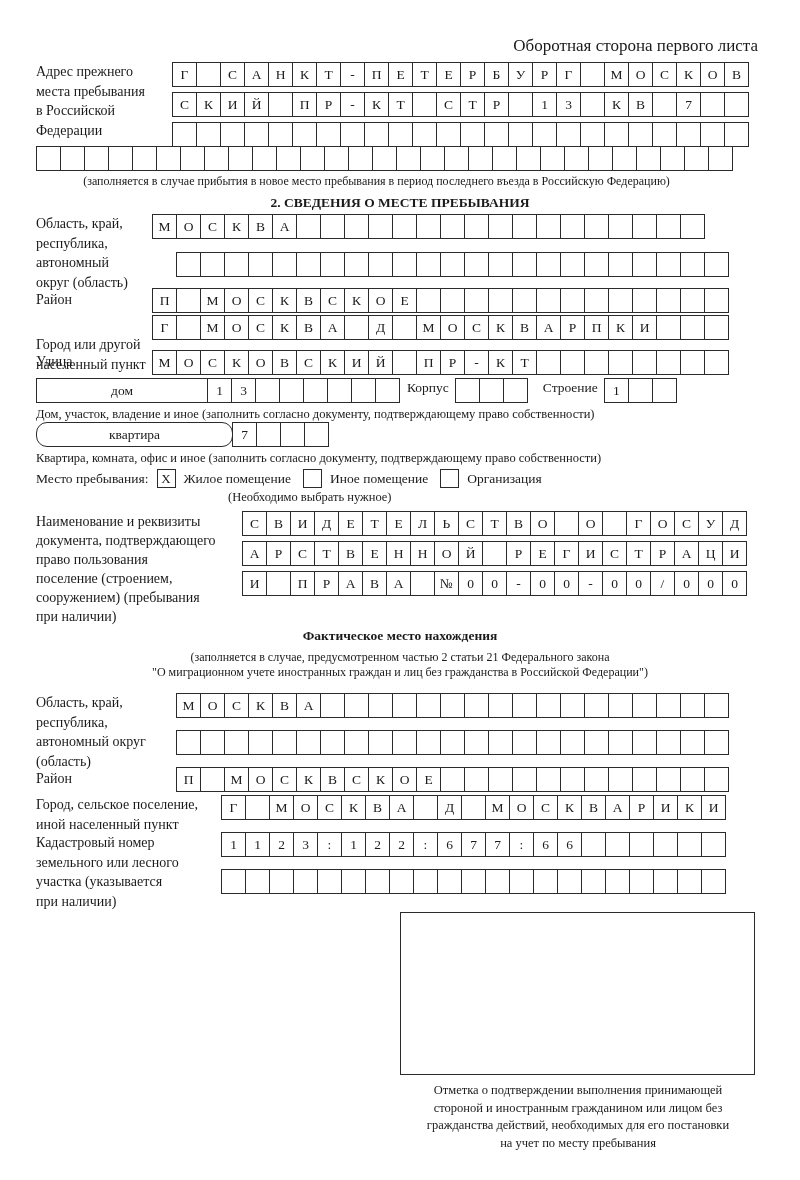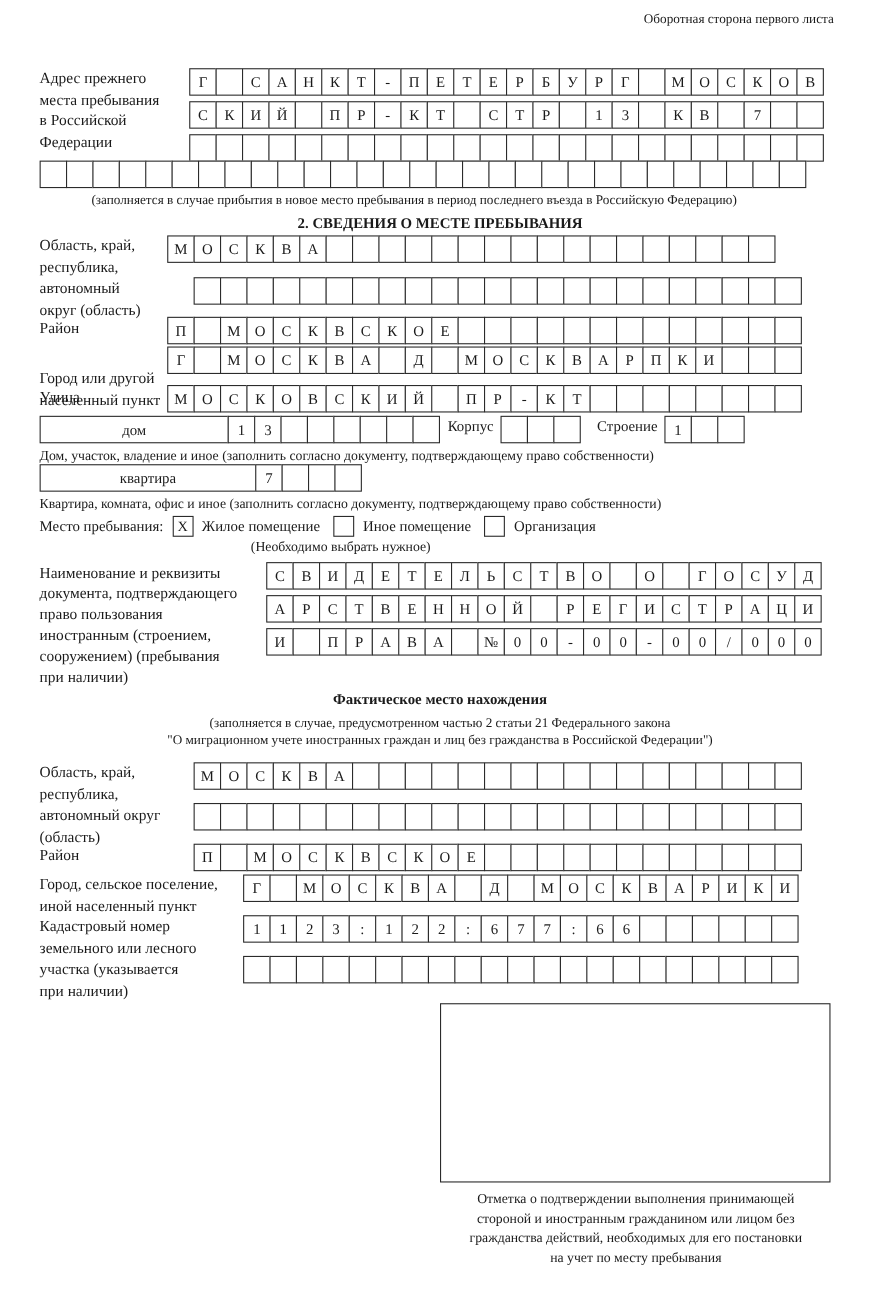--- a/index.html
+++ b/index.html
@@ -8,22 +8,22 @@
     width:800px; height:1180px;
     font-family:"Liberation Serif", serif;
     color:#1a1a1a;
     position:relative;
     overflow:hidden;
   }
   .page { position:relative; width:800px; height:1180px; padding:0; }
 
   
   .top-right {
-    position:absolute; right:42px; top:10px;
-    font-size:12px;
+    position:absolute; right:42px; top:36px;
+    font-size:17px;
   }
 
   
   .lbl { font-size:13.5px; line-height:1.45; }
   .lbl-sm { font-size:12.5px; line-height:1.4; }
 
   
   .cells { display:flex; }
   .cell {
     width:25px; height:25px;
@@ -361,21 +361,21 @@
     <div class="cells">
       <div class="cell">1</div>
       <div class="cell"></div>
       <div class="cell"></div>
     </div>
   </div>
 
   <div style="position:absolute; left:36px; top:406px;" class="lbl-sm">Дом, участок, владение и иное (заполнить согласно документу, подтверждающему право собственности)</div>
 
   <div style="position:absolute; left:36px; top:422px; display:flex; align-items:center;">
-    <div class="wide-box" style="width:197px;">квартира</div>
+    <div class="wide-box" style="width:197px;border-radius:11px;">квартира</div>
     <div class="cells">
       <div class="cell">7</div>
       <div class="cell"></div>
       <div class="cell"></div>
       <div class="cell"></div>
     </div>
   </div>
 
   <div style="position:absolute; left:36px; top:450px;" class="lbl-sm">Квартира, комната, офис и иное (заполнить согласно документу, подтверждающему право собственности)</div>
 
@@ -393,21 +393,21 @@
     <span class="chk"></span>
     <span style="width:8px;"></span>
     <span class="lbl">Организация</span>
   </div>
   <div style="position:absolute; left:228px; top:489px;" class="lbl-sm">(Необходимо выбрать нужное)</div>
 
   <div class="multi-line-label" style="left:36px; top:512px; line-height:19px;">
     <div>Наименование и реквизиты</div>
     <div>документа, подтверждающего</div>
     <div>право пользования</div>
-    <div>иностранным (строением,</div>
+    <div>поселение (строением,</div>
     <div>сооружением) (пребывания</div>
     <div>при наличии)</div>
   </div>
 
   <div class="cells" style="position:absolute; left:242px; top:511px;">
     <div class="cell">С</div>
     <div class="cell">В</div>
     <div class="cell">И</div>
     <div class="cell">Д</div>
     <div class="cell">Е</div>

